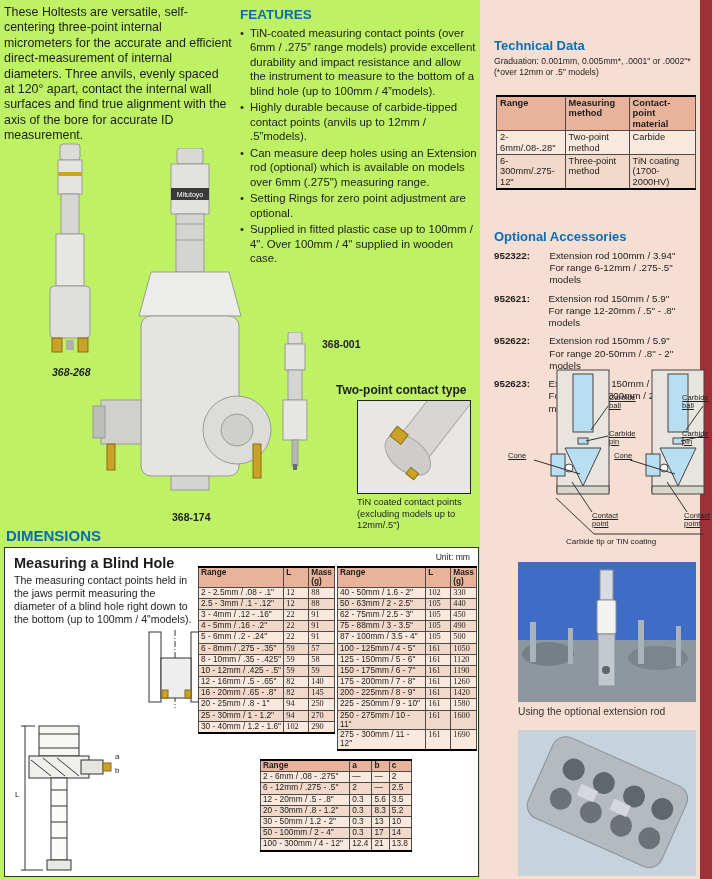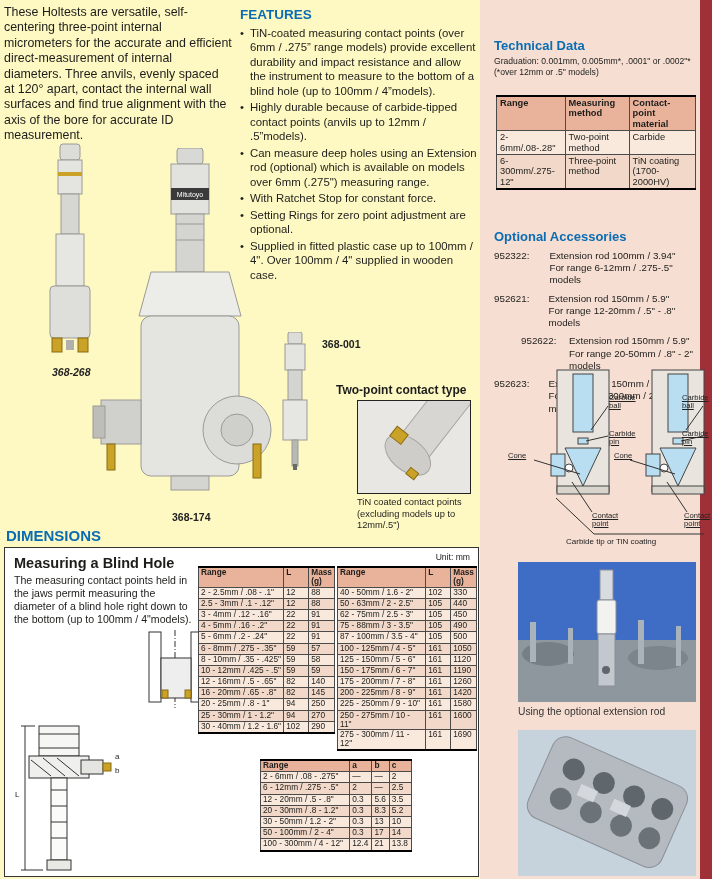--- a/index.html
+++ b/index.html
@@ -1,16 +1,16 @@
 <!DOCTYPE html>
 <html><head>
 <meta charset="utf-8">
 <style>
   html,body{margin:0;padding:0;}
-  .page{position:relative;width:712px;height:879px;background:#fef9c3;
+  .page{position:relative;width:712px;height:879px;background:#bef264;
         font-family:"Liberation Sans",sans-serif;color:#1d1d1b;overflow:hidden;}
   .abs{position:absolute;}
   .blue-h{color:#0a6db4;font-weight:bold;text-align:center;}
   .intro{font-size:12.4px;line-height:1.24;}
   .feat-title{font-size:13.5px;}
   .feat-list{margin:0;padding:0;list-style:none;font-size:11.4px;line-height:1.27;}
   .feat-list li{padding-left:10px;position:relative;margin-bottom:2px;}
   .feat-list li::before{content:"•";position:absolute;left:0;top:0;}
   .prod-label{font-size:10.5px;font-weight:bold;color:#222;}
   .two-point-h{font-size:12px;font-weight:bold;color:#1d1d1b;}
@@ -19,24 +19,24 @@
   .maroon-bar{background:#9f3038;}
   .td-title{font-size:13px;}
   .grad{font-size:8.6px;line-height:1.3;}
   .tbl{border-collapse:collapse;border-top:2px solid #000;border-bottom:2px solid #000;}
   .tbl th{background:#e8b29b;font-weight:bold;text-align:left;}
   .tbl th,.tbl td{border:0.7px solid #4a4a4a;padding:0 2px;vertical-align:top;line-height:1.12;}
   .tbl tbody tr:nth-child(odd){background:#f9e9dd;}
   .tbl tbody tr:nth-child(even){background:#f1d8c8;}
   .dim-tbl{font-size:8.3px;}
   .dim-tbl th,.dim-tbl td{height:10.2px;}
-  .tbl-l td:nth-child(2),.tbl-l td:nth-child(3){width:20px;}
+  .tbl-l td:nth-child(2),.tbl-l td:nth-child(3){width:20px;font-family:Liberation Serif, serif;}
   .tech-tbl{font-size:9.3px;width:200px;}
   .tech-tbl th,.tech-tbl td{padding:1px 3px;}
-  .acc-code{font-size:9.8px;font-weight:normal;}
+  .acc-code{font-size:9.8px;font-weight:bold;}
   .acc-line{font-size:9.8px;line-height:1.25;}
   .dlabel{font-size:7.6px;line-height:1.05;text-decoration:underline;color:#222;}
   .dfoot{font-size:8px;color:#222;}
   .photo-cap{font-size:10.3px;color:#333;}
   .dim-box{border:1.6px solid #333;background:#fff;}
   .dim-h{font-size:14.5px;font-weight:bold;text-align:center;}
   .dim-p{font-size:10.6px;line-height:1.22;}
   .unit{font-size:8.6px;}
   .drawL{font-size:8px;}
 </style>
@@ -78,21 +78,20 @@
     <rect x="168" y="296" width="8" height="34" fill="#c9a227" stroke="#8a6d14"></rect>
     <rect x="86" y="328" width="38" height="14" fill="#d4d4d0" stroke="#9a9a96"></rect>
   </svg>
   <div class="abs prod-label" style="left:172px;top:511px;">368-174</div>
 
   <div class="abs blue-h feat-title" style="left:240px;top:7px;">FEATURES</div>
   <ul class="abs feat-list" style="left:240px;top:26px;width:238px;">
     <li><span>TiN-coated measuring contact points (over 6mm / .275” range models) provide excellent durability and impact resistance and allow the instrument to measure to the bottom of a blind hole (up to 100mm / 4”models).</span></li>
     <li><span>Highly durable because of carbide-tipped contact points (anvils up to 12mm / .5”models).</span></li>
     <li><span>Can measure deep holes using an Extension rod (optional) which is available on models over 6mm (.275") measuring range.</span></li>
-    <li><span>With Ratchet Stop for constant force.</span></li>
     <li><span>Setting Rings for zero point adjustment are optional.</span></li>
     <li><span>Supplied in fitted plastic case up to 100mm / 4". Over 100mm / 4" supplied in wooden case.</span></li>
   </ul>
 
   <svg class="abs" style="left:268px;top:332px;" width="56" height="138" viewBox="0 0 56 138">
     <rect x="20" y="0" width="14" height="12" rx="2" fill="#dcdcd8" stroke="#9a9a96"></rect>
     <rect x="17" y="12" width="20" height="26" fill="#e4e4e0" stroke="#9a9a96"></rect>
     <rect x="20" y="38" width="14" height="30" fill="#d4d4d0" stroke="#9a9a96"></rect>
     <rect x="15" y="68" width="24" height="40" fill="#e6e6e2" stroke="#9a9a96"></rect>
     <rect x="24" y="108" width="6" height="26" fill="#b8b8b4" stroke="#9a9a96"></rect>
@@ -157,21 +156,21 @@
       </div>
     </div>
     <div style="display:flex;margin-bottom:6px;">
       <div class="acc-code" style="width:58px;">952621:</div>
       <div class="acc-line">
         <div>Extension rod 150mm / 5.9"</div>
         <div>For range 12-20mm / .5" - .8" models</div>
       </div>
     </div>
     <div style="display:flex;margin-bottom:6px;">
-      <div class="acc-code" style="width:58px;margin-left:27px;">952622:</div>
+      <div class="acc-code" style="width:58px;">952622:</div>
       <div class="acc-line">
         <div>Extension rod 150mm / 5.9"</div>
         <div>For range 20-50mm / .8" - 2" models</div>
       </div>
     </div>
     <div style="display:flex;">
       <div class="acc-code" style="width:58px;">952623:</div>
       <div class="acc-line">
         <div>Extension rod 150mm / 5.9"</div>
         <div>For range 50-300mm / 2"-12" models</div>

